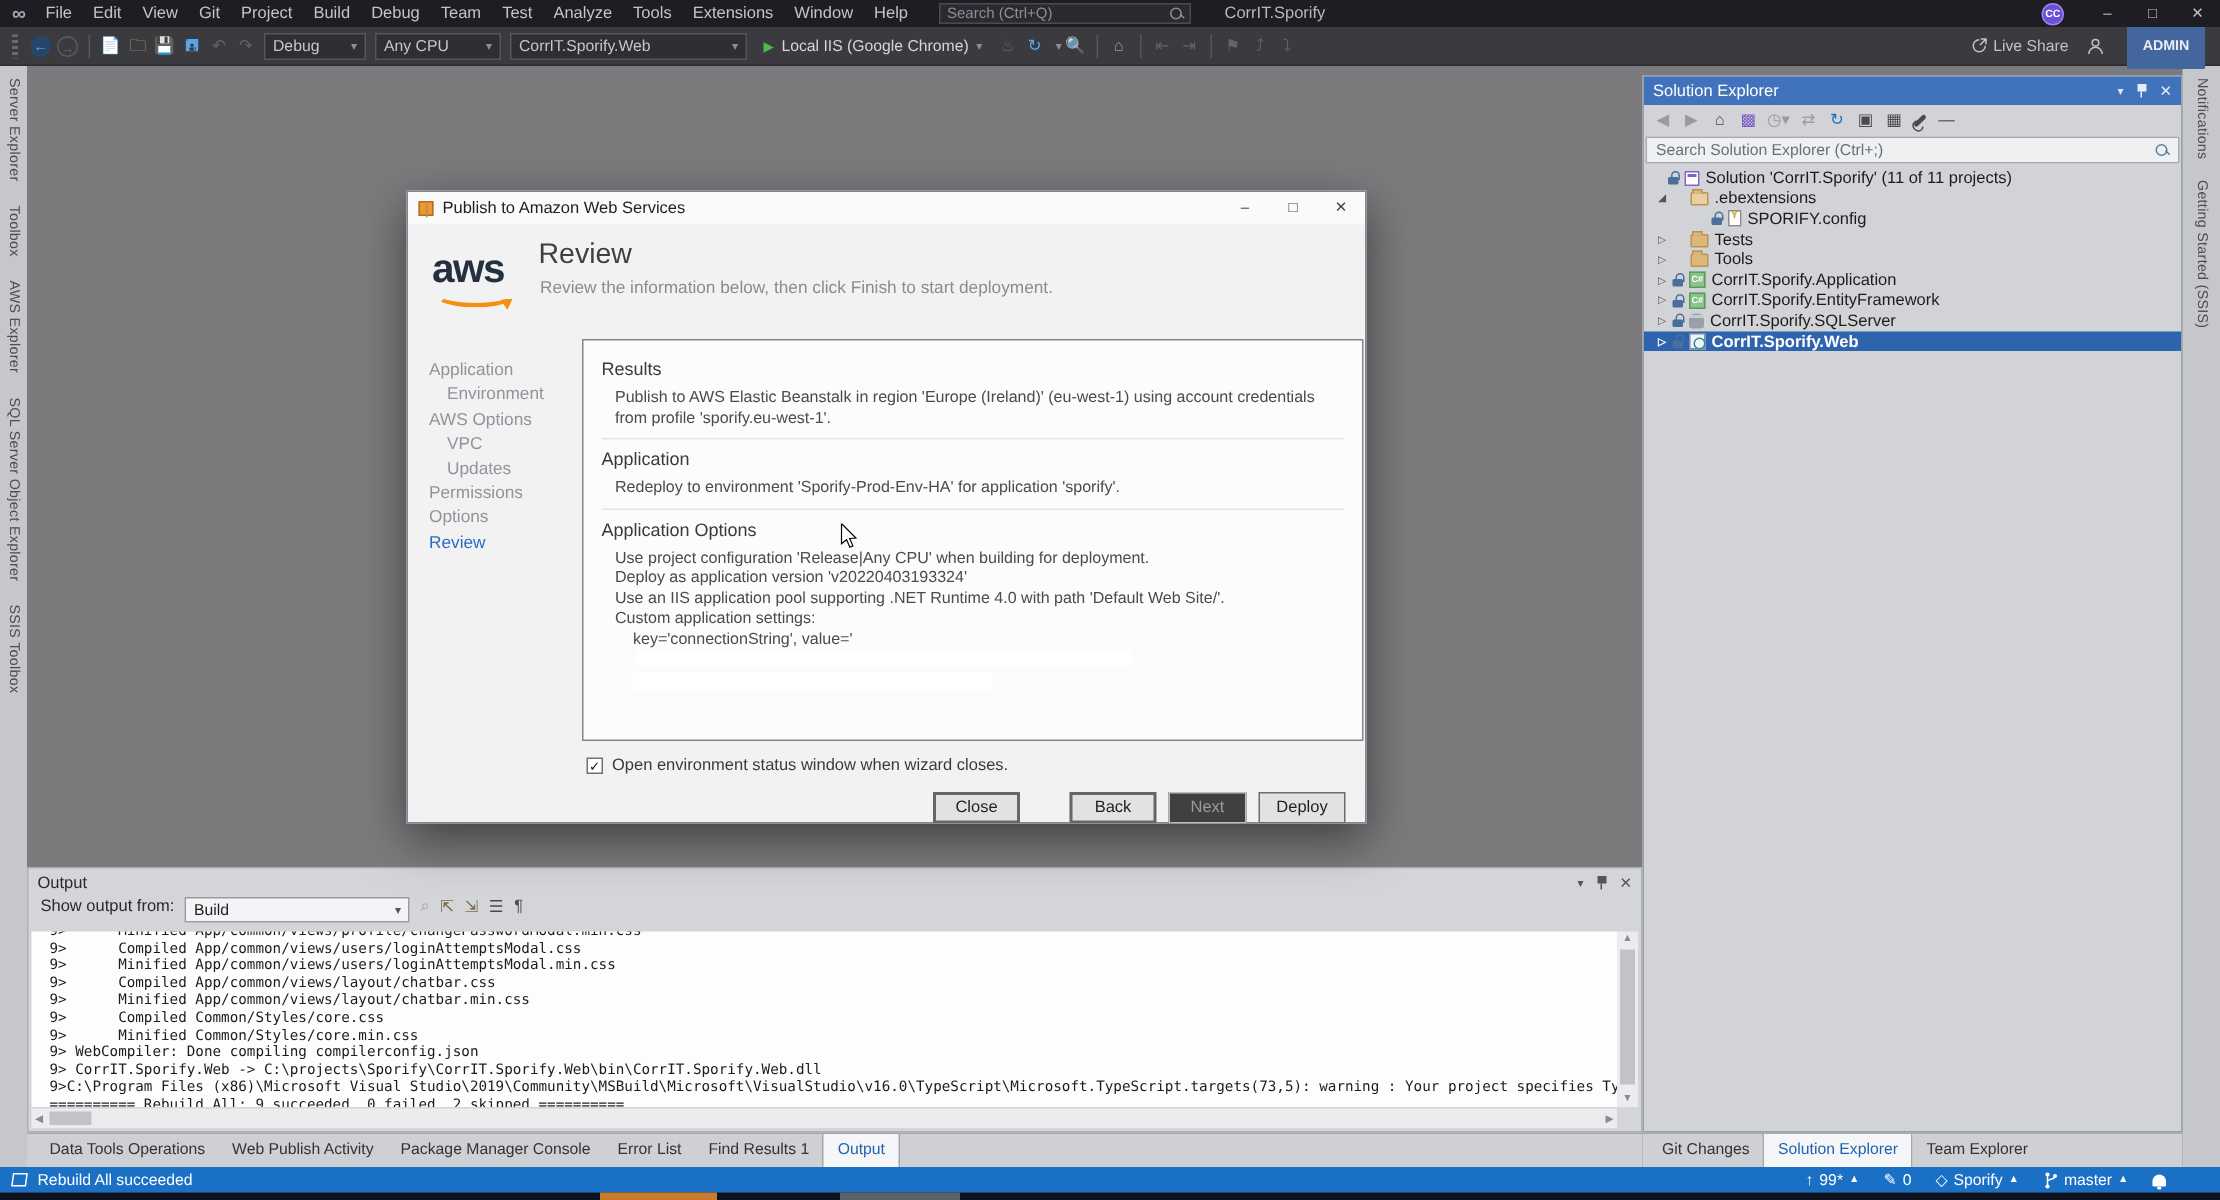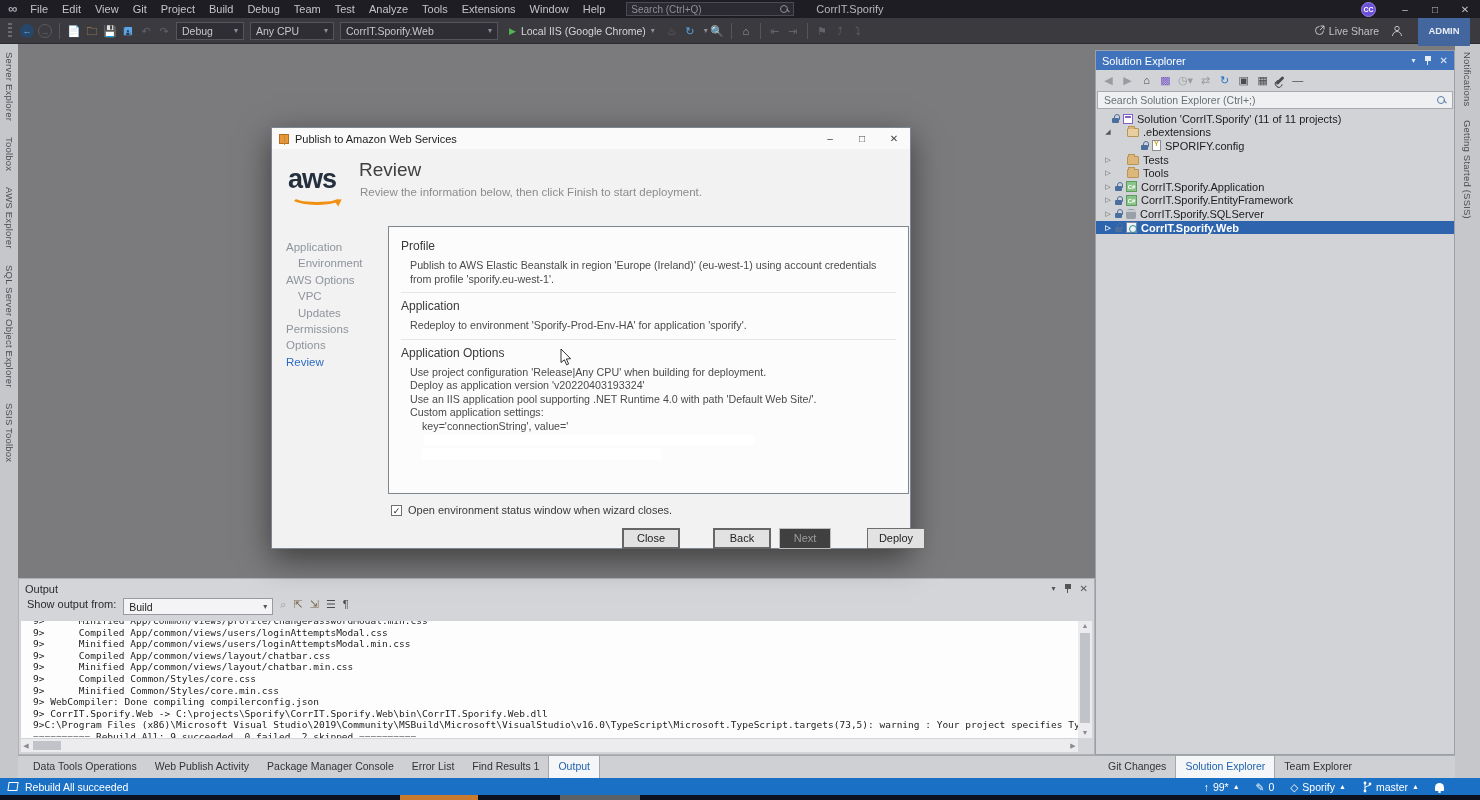--- a/index.html
+++ b/index.html
@@ -70,21 +70,21 @@
   .key-line{padding-left:21px}
   .redact-inline{display:inline-block;width:330px;height:10px;background:#fff;vertical-align:middle;margin-left:2px}
   .redact-block{width:240px;height:12px;background:#fff;margin-left:21px;margin-top:1px}
   .dlg-check{position:absolute;left:119px;top:376px;display:flex;align-items:center;gap:6px}
   .cb{width:11px;height:11px;background:#fff;border:1px solid #707070;color:#222;font-size:9px;line-height:10px;text-align:center}
   .cb-label{font-size:11px;color:#3a3a3a}
   .btn{position:absolute;top:400px;height:21px;background:#e2e2e2;border:1px solid #6e6e6e;font-size:11px;color:#222;text-align:center;line-height:19px}
   .btn-close{left:350px;width:58px;border:2px solid #666;line-height:17px}
   .btn-back{left:441px;width:58px;border:2px solid #666;line-height:17px}
   .btn-next{left:507px;width:52px;background:#404040;border:1px solid #bdbdbd;color:#9b9b9b}
-  .btn-deploy{left:595px;width:58px}
+  .btn-deploy{left:567px;width:58px}
 
   
   .out-panel{position:absolute;left:18px;top:578px;width:1077px;height:177px;background:#d4d5d9;border:1px solid #b0b1b5;z-index:6}
   .pt-row{height:19px;display:flex;align-items:center;padding:0 6px;font-size:11px;color:#2a2a2e}
   .pt-icons{margin-left:auto;display:flex;align-items:center;gap:8px;color:#555}
   .pt-icons .cg{font-size:8px}
   .pin{position:relative;width:8px;height:10px;display:inline-block}
   .pin::before{content:'';position:absolute;left:1px;top:0;width:6px;height:5px;background:#555}
   .pin::after{content:'';position:absolute;left:3.5px;top:5px;width:1.2px;height:4px;background:#555}
   .pin.lite::before{background:#e4ecf8}.pin.lite::after{background:#e4ecf8}
@@ -290,21 +290,21 @@
         <div class="nav-item ind">Environment</div>
         <div class="nav-item">AWS Options</div>
         <div class="nav-item ind">VPC</div>
         <div class="nav-item ind">Updates</div>
         <div class="nav-item">Permissions</div>
         <div class="nav-item">Options</div>
         <div class="nav-item active">Review</div>
       </div>
     <div class="dlg-content" id="dlg-sections">
         <div class="sec">
-          <div class="sec-title">Profile</div>
+          <div class="sec-title">Results</div>
           <div class="sec-line">Publish to AWS Elastic Beanstalk in region 'Europe (Ireland)' (eu-west-1) using account credentials from profile 'sporify.eu-west-1'.</div>
         </div>
         <div class="sec">
           <div class="sec-title">Application</div>
           <div class="sec-line">Redeploy to environment 'Sporify-Prod-Env-HA' for application 'sporify'.</div>
         </div>
         <div class="sec">
           <div class="sec-title">Application Options</div>
           <div class="sec-line">Use project configuration 'Release|Any CPU' when building for deployment.</div>
           <div class="sec-line">Deploy as application version 'v20220403193324'</div>

